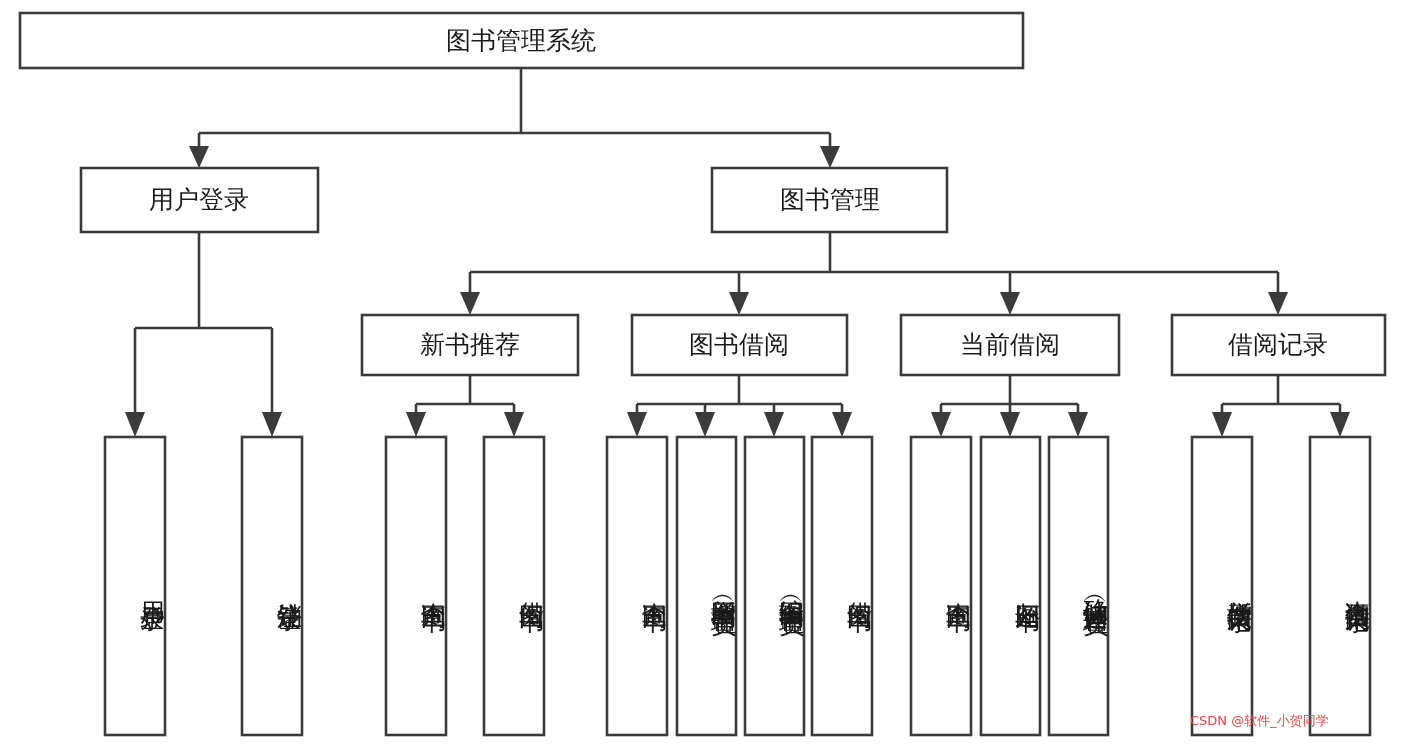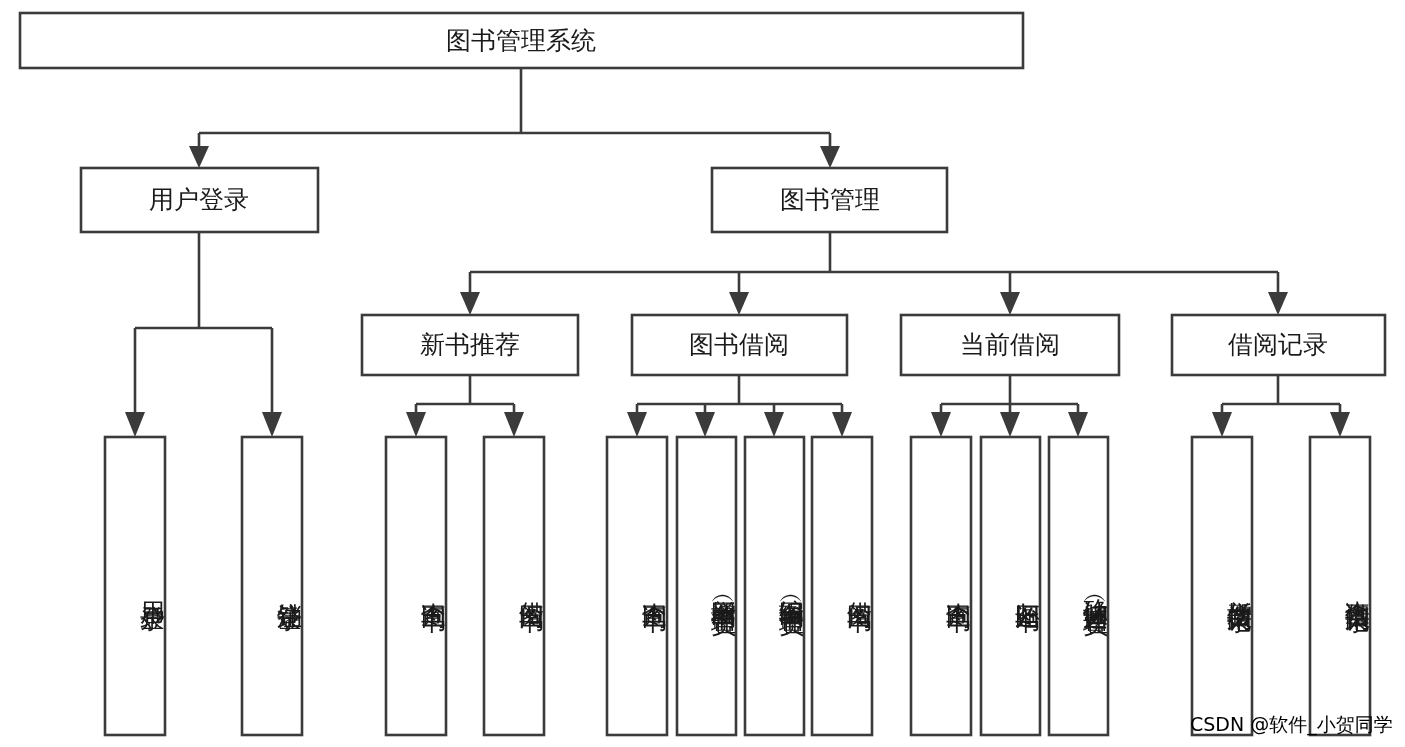--- a/index.html
+++ b/index.html
@@ -61,22 +61,22 @@
     line-height: 1;
     white-space: nowrap;
     display: flex;
     align-items: flex-start;
     justify-content: center;
     pointer-events: none;
   }
   #watermark {
     position: absolute;
     font-family: "DejaVu Sans", "Liberation Sans", sans-serif;
-    font-size: 19px;
-    color: #000000;
+    font-size: 13px;
+    color: #ef4444;
     white-space: nowrap;
     left: 1190px;
     top: 712px;
   }
 </style>
 </head>
 <body>
 
 <div id="diagram-root">
 

